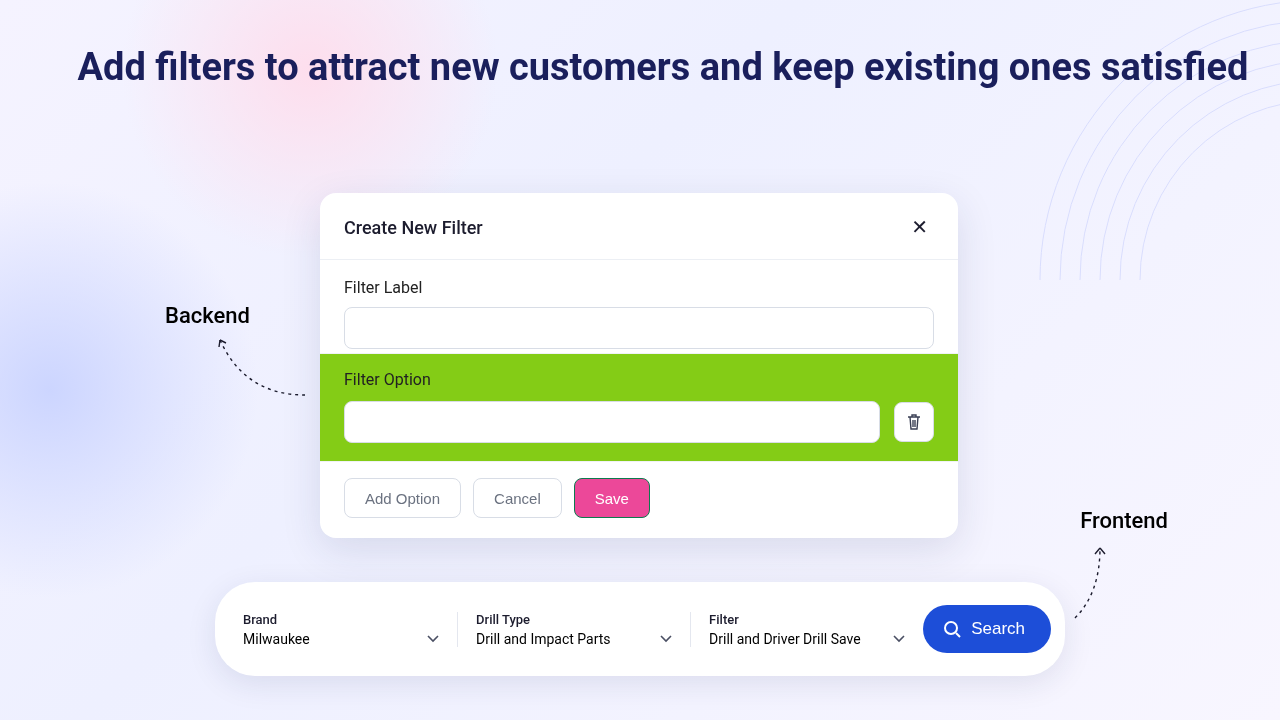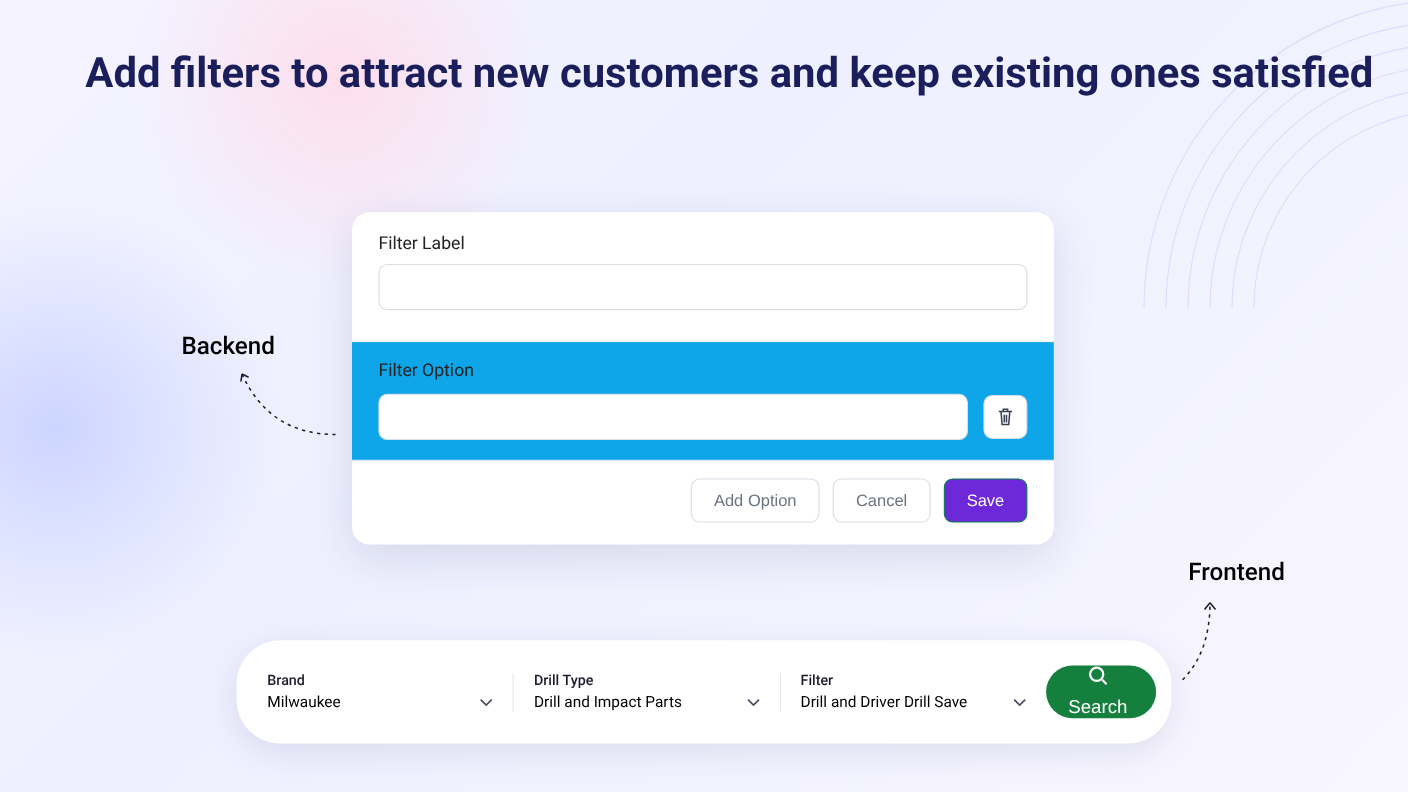--- a/index.html
+++ b/index.html
@@ -43,65 +43,65 @@
   box-shadow: 0 12px 40px rgba(30,40,90,0.12);
 }
 .modal-header {
   display: flex; justify-content: space-between; align-items: center;
   padding: 18px 24px 16px 24px;
   border-bottom: 1px solid #eceff4;
 }
 .modal-title { font-size: 18px; font-weight: 500; color: #1c1c2e; }
 .close-btn { background: none; border: none; font-size: 20px; cursor: pointer; color: #1c1c2e; padding: 4px 6px; }
 .modal-body { padding: 18px 24px 0 24px; }
-.field-row { margin-bottom: 28px; }
+.field-row { margin-bottom: 4px; }
 .field-label { font-size: 16px; color: #222; margin-bottom: 10px; display: block; }
 .text-input {
   width: 100%; height: 42px; border: 1px solid #d8dde6; border-radius: 8px;
   padding: 0 12px; font-size: 15px; background: #fff;
 }
 .option-section {
-  background: #0ea5e9; margin: 0 -24px; padding: 16px 24px 18px 24px;
+  background: #84cc16; margin: 0 -24px; padding: 16px 24px 18px 24px;
   border-top: 1px solid #f0f2f6; border-bottom: 1px solid #f0f2f6;
 }
 .option-row { display: flex; gap: 14px; align-items: center; margin-top: 12px; }
 .option-input { flex: 1; height: 42px; border: 1px solid #d8dde6; border-radius: 8px; padding: 0 12px; background: #fff; }
 .trash-btn {
   width: 40px; height: 40px; border: 1px solid #d8dde6; border-radius: 8px;
   background: #fff; cursor: pointer; display: flex; align-items: center; justify-content: center;
 }
 .modal-footer {
-  display: flex; justify-content: flex-end; gap: 12px;
+  display: flex; gap: 12px;
   padding: 16px 24px 20px 24px;
 }
 .btn {
   height: 40px; padding: 0 20px; border-radius: 8px; font-size: 15px;
   font-weight: 500; cursor: pointer; border: 1px solid #d8dde6; background: #fff; color: #6b7280;
 }
-.btn-save { background: #6d28d9; border-color: #0d7a4f; color: #fff; }
+.btn-save { background: #ec4899; border-color: #0d7a4f; color: #fff; }
 
 .searchbar {
   position: absolute; left: 215px; top: 582px; width: 850px; height: 94px;
   background: #fff; border-radius: 40px;
   box-shadow: 0 8px 30px rgba(30,40,90,0.10);
   display: flex; align-items: center; padding: 0 14px 0 28px;
 }
 .seg {
   flex: 1; padding: 0 18px;
   border-left: 1px solid #e4e7ef;
 }
 .seg:first-child { border-left: none; padding-left: 0; }
 .seg-label { font-size: 13px; color: #1c1c2e; font-weight: 500; margin-bottom: 4px; }
 .seg-value-row { display: flex; align-items: center; justify-content: space-between; gap: 12px; }
 .seg-value { font-size: 14px; color: #000000; }
 .chev { color: #4a4f63; }
 .search-btn {
   height: 48px; padding: 0 26px 0 20px; border-radius: 28px;
-  background: #15803d; color: #fff; border: none; font-size: 17px; font-weight: 500;
-  display: flex; align-items: center; gap: 10px; cursor: pointer; flex-direction: column;
+  background: #1d4ed8; color: #fff; border: none; font-size: 17px; font-weight: 500;
+  display: flex; align-items: center; gap: 10px; cursor: pointer;
 }
 </style>
 </head>
 <body>
 
 <div class="bg-circle-pink"></div>
 <div class="bg-blob-blue"></div>
 <svg class="bg-lines" viewBox="0 0 320 320">
   <g stroke="#c8cffc" stroke-width="1" fill="none" opacity="0.6">
     <path d="M40 320 A280 280 0 0 1 320 40"></path>
@@ -121,20 +121,26 @@
   <path d="M5 5 l6 3 M5 5 l-1 7" stroke="#1c1c2e" stroke-width="1.4" fill="none"></path>
 </svg>
 
 <div class="frontend-label">Frontend</div>
 <svg class="arrow-frontend" width="60" height="80">
   <path d="M5 75 Q 30 50 30 5" stroke="#1c1c2e" stroke-width="1.4" stroke-dasharray="3 4" fill="none"></path>
   <path d="M30 5 l-5 6 M30 5 l5 6" stroke="#1c1c2e" stroke-width="1.4" fill="none"></path>
 </svg>
 
 <div class="modal">
+  <div class="modal-header">
+    <div class="modal-title">Create New Filter</div>
+    <button class="close-btn">
+      <span>✕</span>
+    </button>
+  </div>
   <div class="modal-body">
     <div class="field-row">
       <label class="field-label">Filter Label</label>
       <input class="text-input" type="text" value="" style="">
     </div>
     <div class="option-section">
       <label class="field-label">Filter Option</label>
       <div class="option-row">
         <input class="option-input" type="text" value="" style="">
         <button class="trash-btn">

